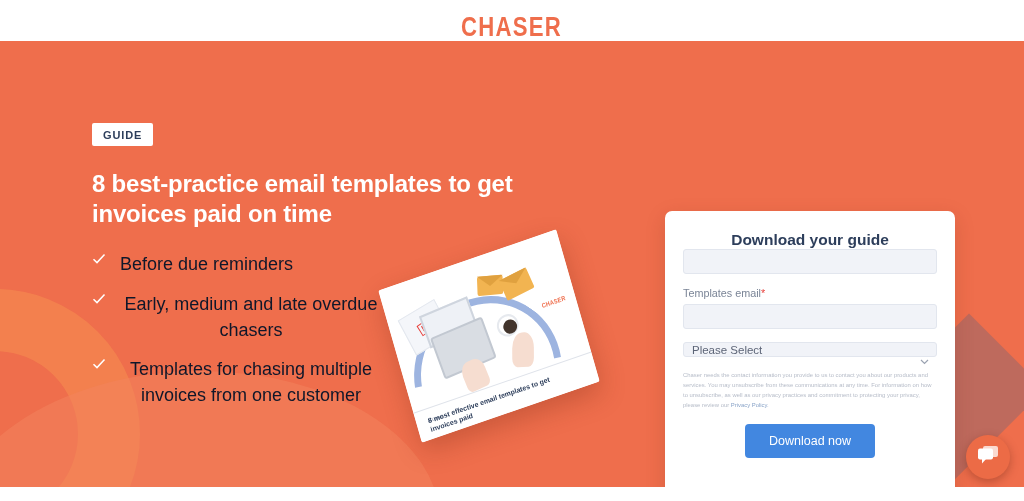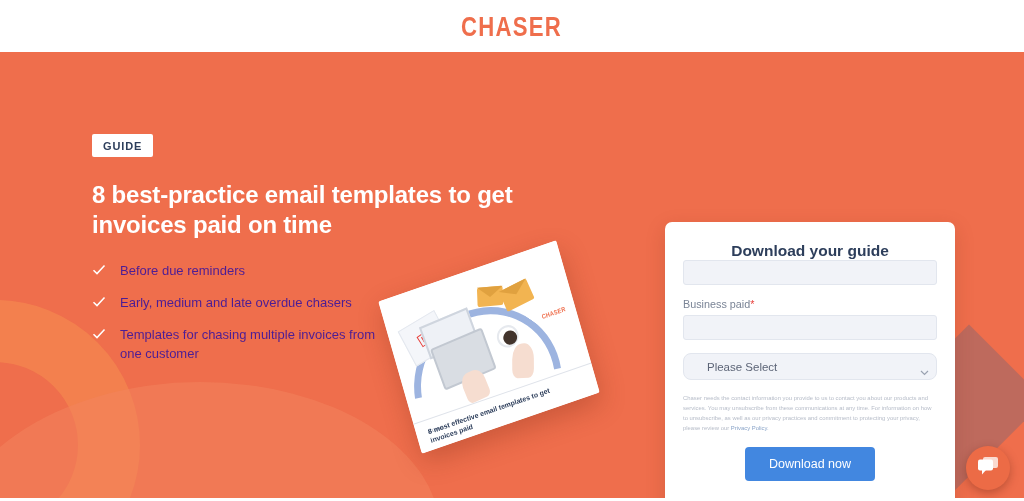--- a/index.html
+++ b/index.html
@@ -22,21 +22,21 @@
     color: #ef6e4c;
     font-size: 27px;
     font-weight: bold;
     letter-spacing: 1.5px;
     transform: scaleX(0.82);
     font-family: "Liberation Sans", sans-serif;
   }
 
   
   .hero {
-    position: absolute; top: 52px; left: 0;
+    position: absolute; top: 41px; left: 0;
     width: 1024px; height: 446px;
     background: #ef6e4c;
     overflow: hidden;
   }
   
   .ring {
     position: absolute;
     left: -150px; top: 248px;
     width: 290px; height: 290px;
     border-radius: 50%;
@@ -105,23 +105,24 @@
     margin-bottom: 13px;
     max-width: 290px;
   }
   .check-icon {
     flex: 0 0 auto;
     width: 14px; height: 14px;
     margin-right: 14px; margin-top: 1px;
   }
   .check-icon svg { display: block; }
   .check-text {
-    color: #4c1d95;
-    font-size: 13px;
+    color: #0f172a;
+    font-size: 18px;
     line-height: 1.45;
+    text-align: center;
   }
 
   
   .ebook-wrap {
     position: absolute;
     left: 383px; top: 198px;
     width: 230px; height: 215px;
     z-index: 4;
   }
   .ebook {
@@ -271,27 +272,27 @@
     border: 1px solid #e2e6ee;
     border-radius: 3px;
     font-size: 11px;
     color: #2d3e5b;
     padding: 0 8px;
     font-family: "Liberation Sans", sans-serif;
   }
   .field-select {
     display: block;
     width: 100%;
-    height: 27px;
+    height: 15px;
     background: #f1f3f8;
     border: 1px solid #e2e6ee;
-    border-radius: 8px;
+    border-radius: 3px;
     font-size: 11.5px;
     color: #5d6577;
-    padding: 0 23px;
+    padding: 0 8px;
     font-family: "Liberation Sans", sans-serif;
     appearance: none;
     -webkit-appearance: none;
   }
   .select-wrap { position: relative; }
   .select-chevron {
     position: absolute; right: 8px; top: 9px;
     pointer-events: none;
   }
   .legal {
@@ -399,21 +400,21 @@
 
     <div class="form-card">
       <div class="form-title">Download your guide</div>
 
       <div class="field">
         <input class="field-input" type="text" value="" placeholder="" style="">
       </div>
 
       <div class="field">
         <label class="field-label">
-          <span>Business paid</span><span class="req">*</span>
+          <span>Templates email</span><span class="req">*</span>
         </label>
         <input class="field-input" type="text" value="" placeholder="" style="">
       </div>
 
       <div class="field">
         <div class="select-wrap">
           <select class="field-select">
             <option>Please Select</option>
           </select>
           <span class="select-chevron">

